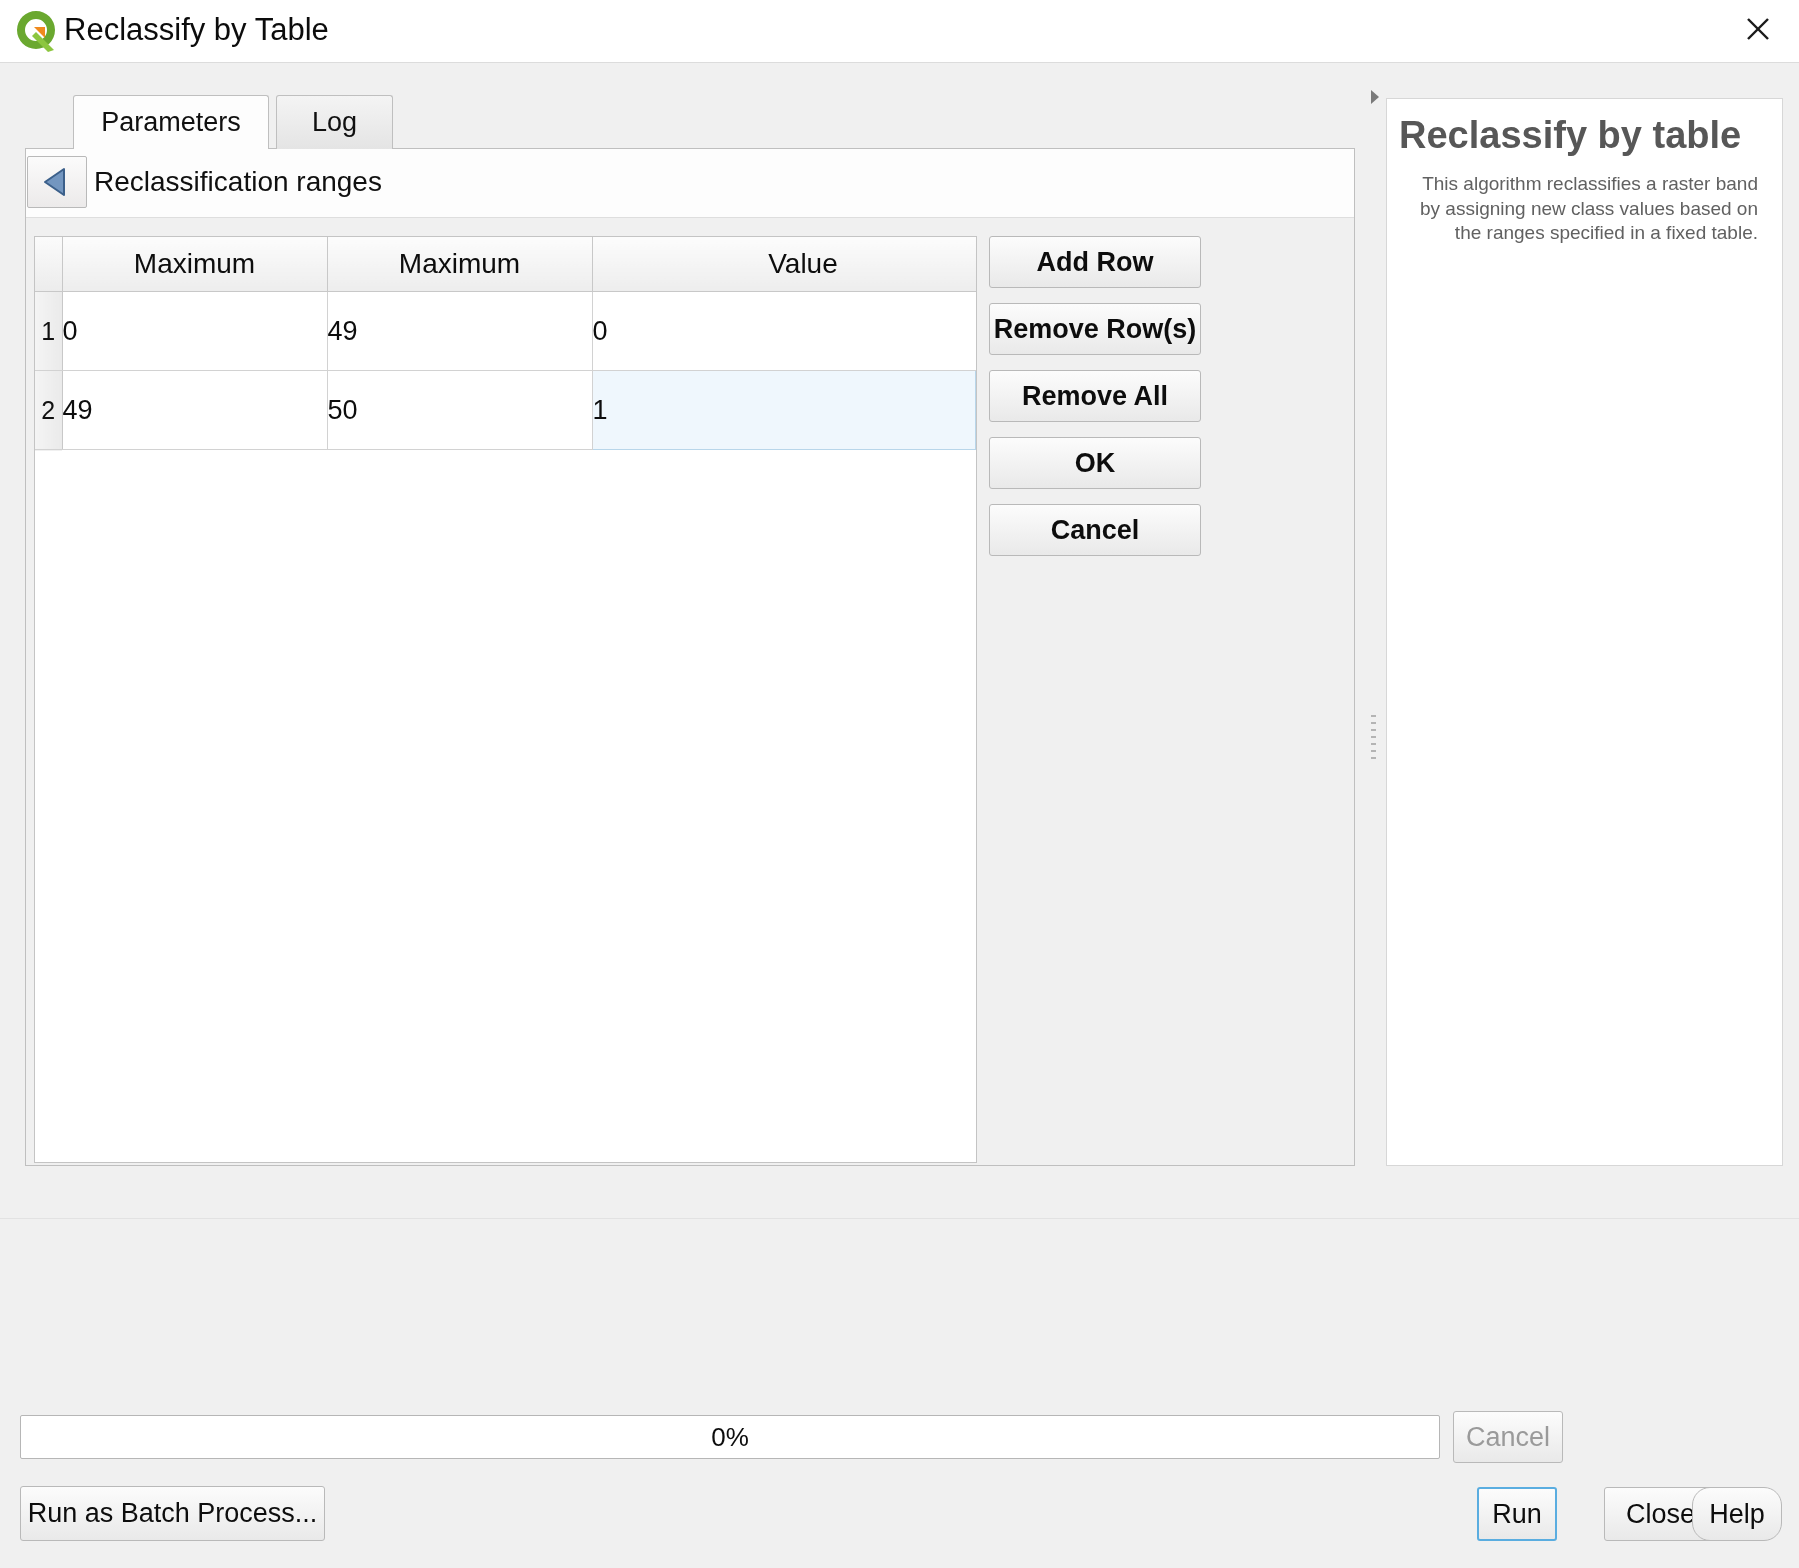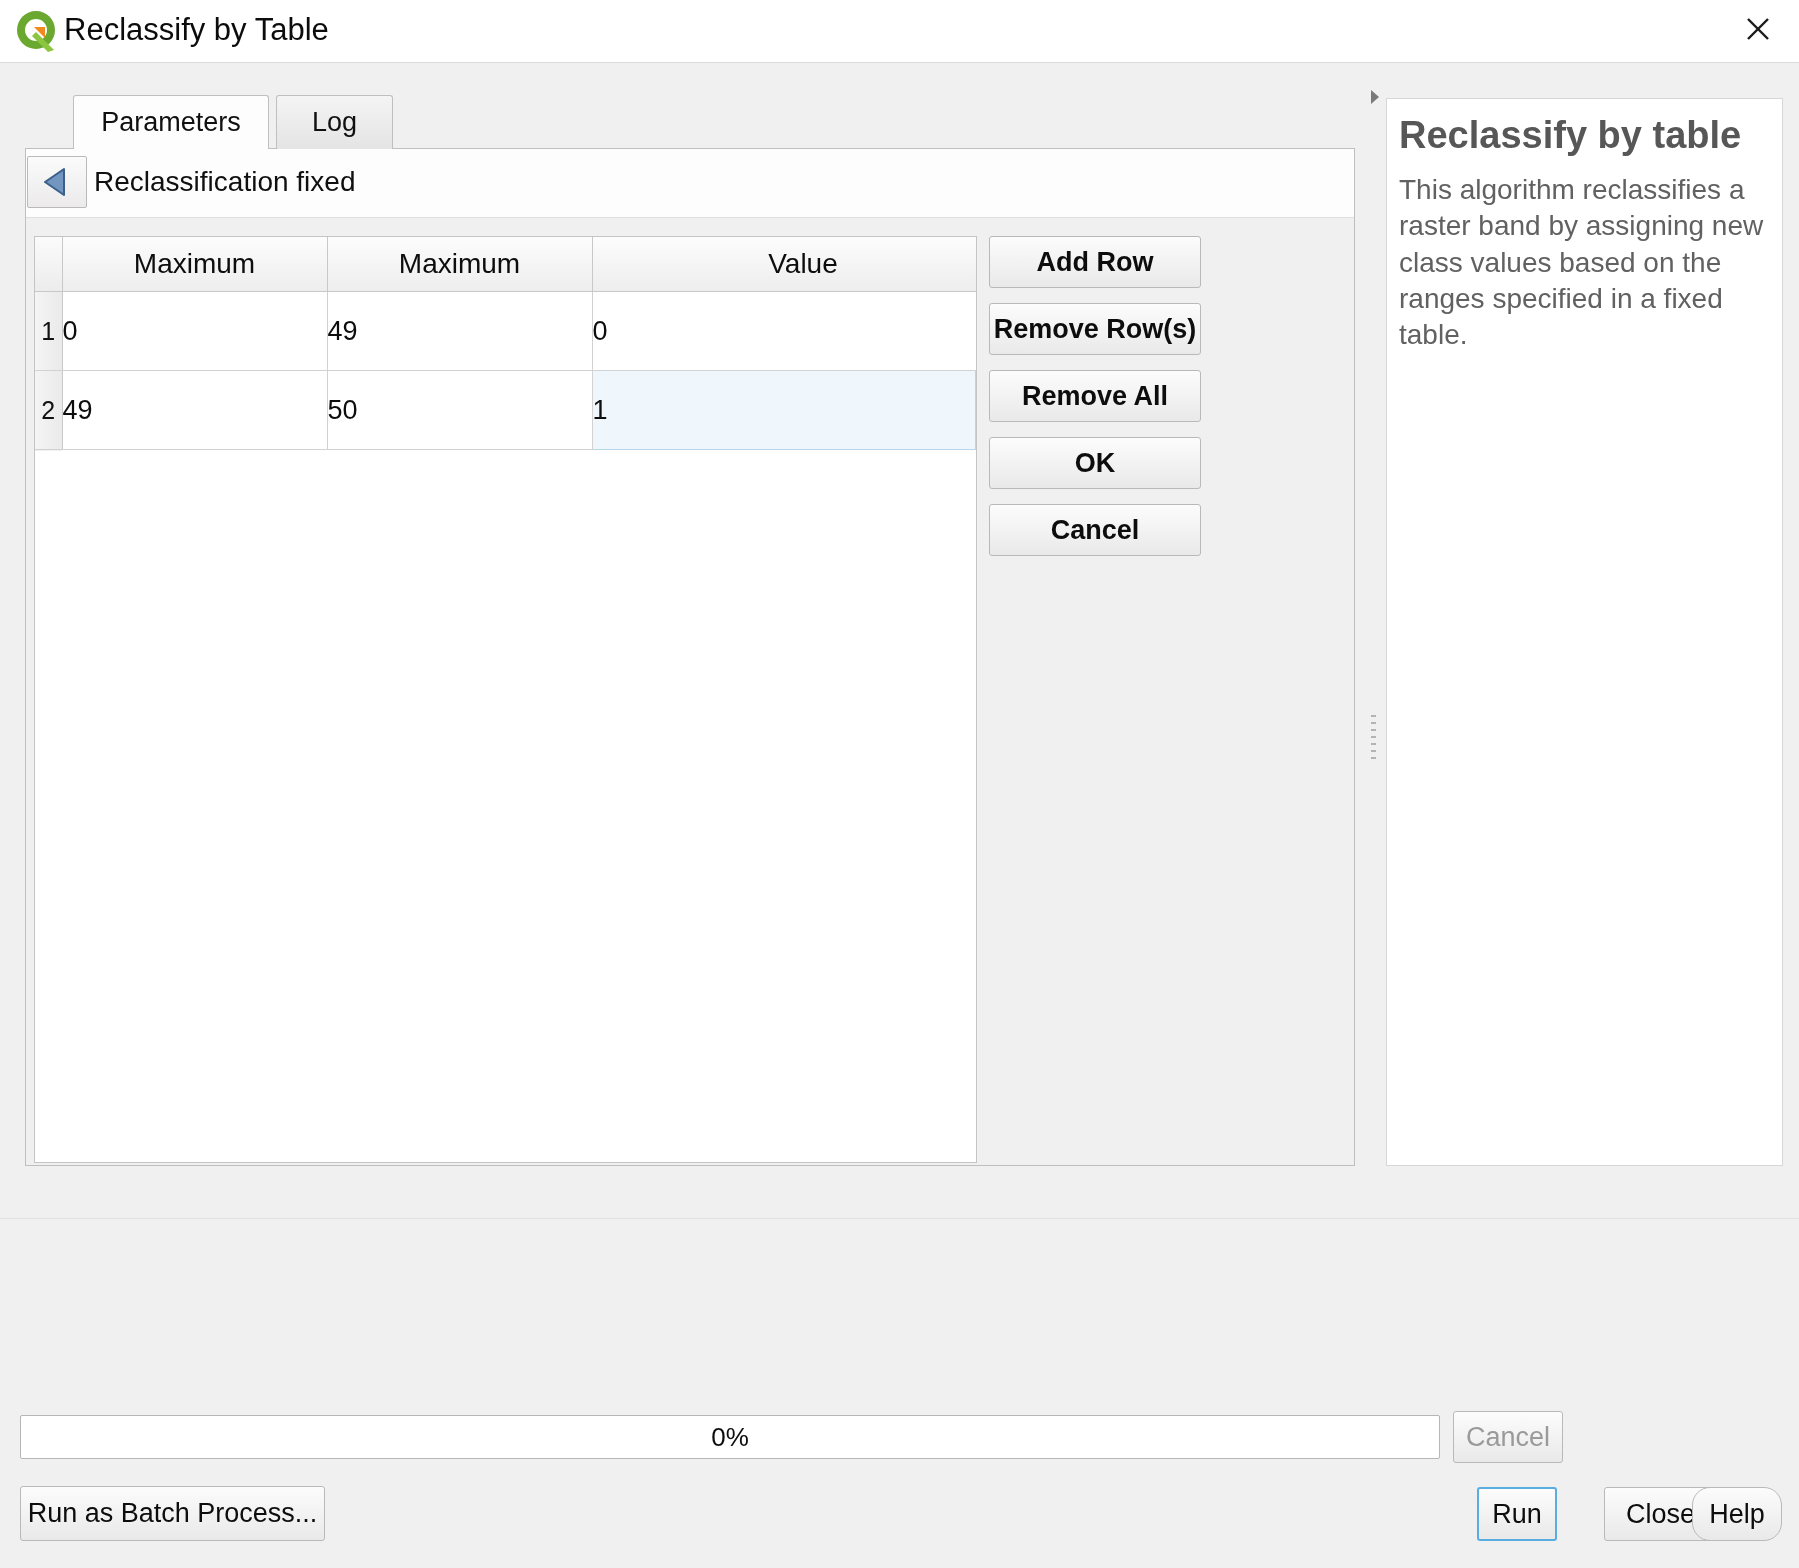--- a/index.html
+++ b/index.html
@@ -263,24 +263,25 @@
     overflow: hidden;
   }
   .help-title {
     font-size: 38px;
     font-weight: bold;
     color: #575757;
     line-height: 1.18;
     margin: 0 0 14px 0;
   }
   .help-body {
-    font-size: 28px;
+    font-size: 19px;
     color: #616161;
     line-height: 1.30;
-    margin: 0;
+    margin: 12px;
+    text-align: right;
   }
 
   
   .bottom-sep {
     position: absolute;
     left: 0; top: 1218px;
     width: 1799px; height: 1px;
     background: #e2e2e2;
   }
   .progress {
@@ -353,21 +354,21 @@
     <div class="tab inactive">Log</div>
   </div>
 
   <div class="params-page">
 
     <div class="back-button">
       <svg width="34" height="34" viewBox="0 0 34 34">
         <polygon points="24,4 24,30 5,17" fill="#7396c0" stroke="#3b5f8a" stroke-width="2" stroke-linejoin="round"></polygon>
       </svg>
     </div>
-    <div class="param-heading">Reclassification fixed</div>
+    <div class="param-heading">Reclassification ranges</div>
     <div class="page-divider"></div>
 
     <div class="page-body">
 
       <div class="table-wrap">
         <table class="grid">
           <colgroup>
             <col style="width:27px">
             <col style="width:265px">
             <col style="width:265px">

